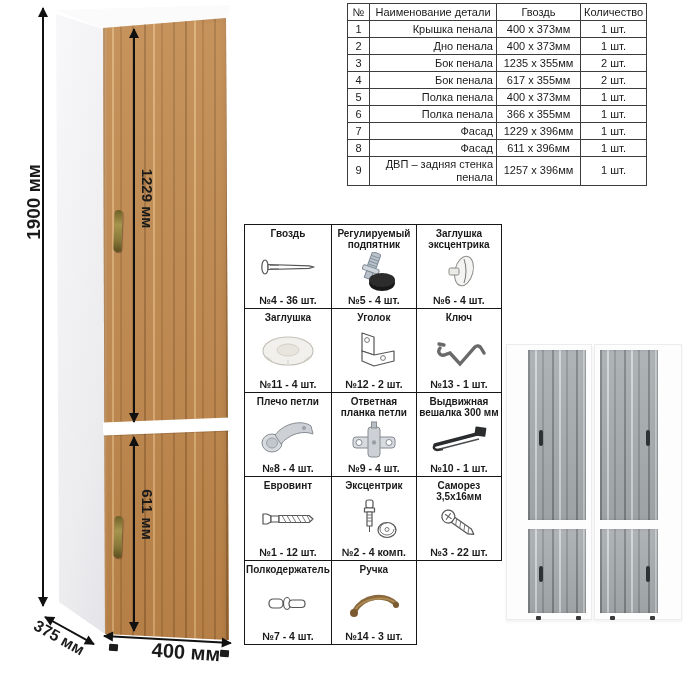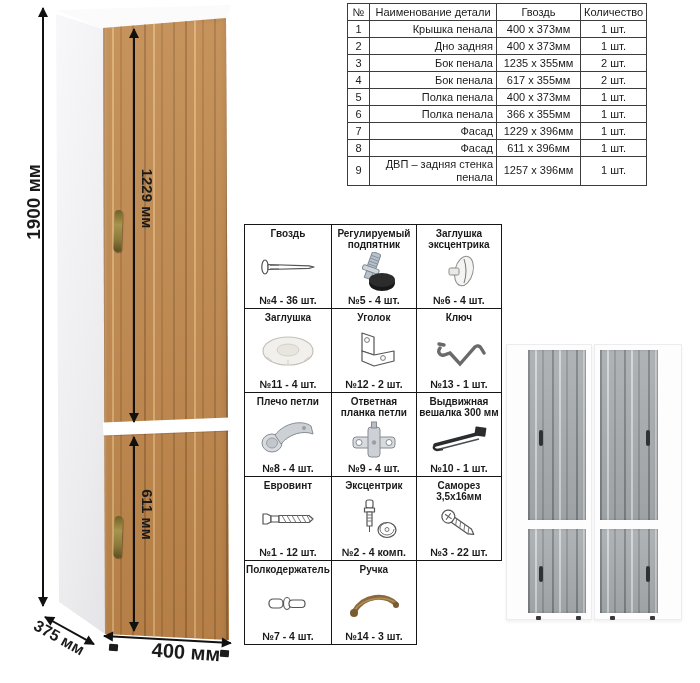--- a/index.html
+++ b/index.html
@@ -140,21 +140,21 @@
       <th>Количество</th>
     </tr>
     <tr>
           <td class="c">1</td>
           <td class="nm">Крышка пенала</td>
           <td class="c">400 х 373мм</td>
           <td class="c">1 шт.</td>
         </tr>
     <tr>
           <td class="c">2</td>
-          <td class="nm">Дно задняя</td>
+          <td class="nm">Дно пенала</td>
           <td class="c">400 х 373мм</td>
           <td class="c">1 шт.</td>
         </tr>
     <tr>
           <td class="c">3</td>
           <td class="nm">Бок пенала</td>
           <td class="c">1235 х 355мм</td>
           <td class="c">2 шт.</td>
         </tr>
     <tr>

